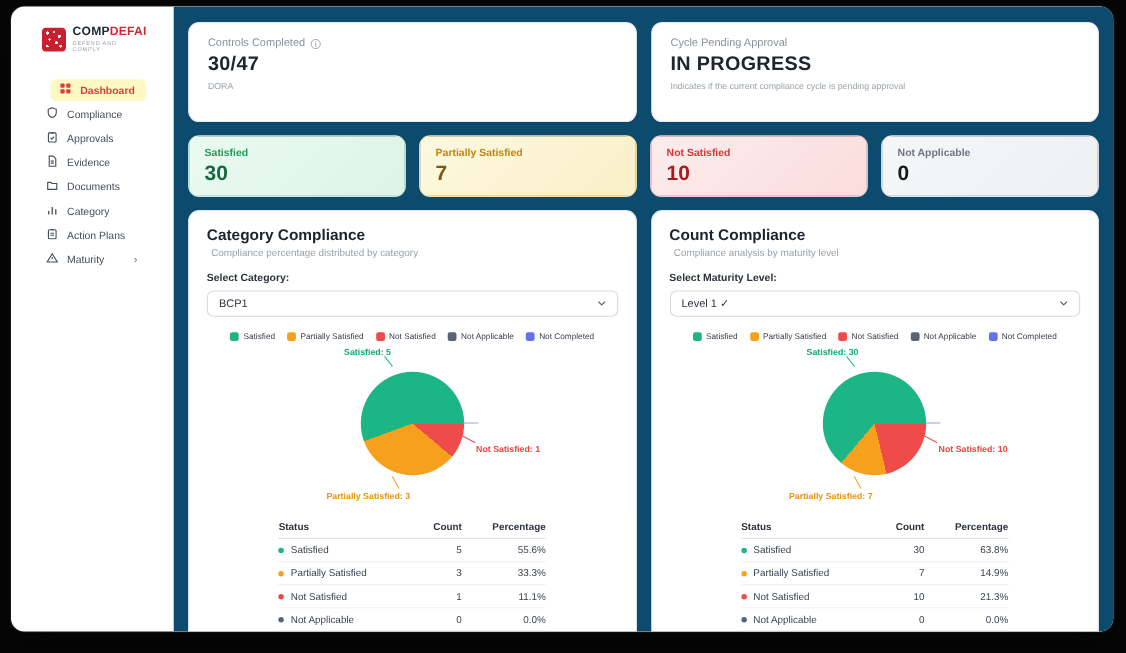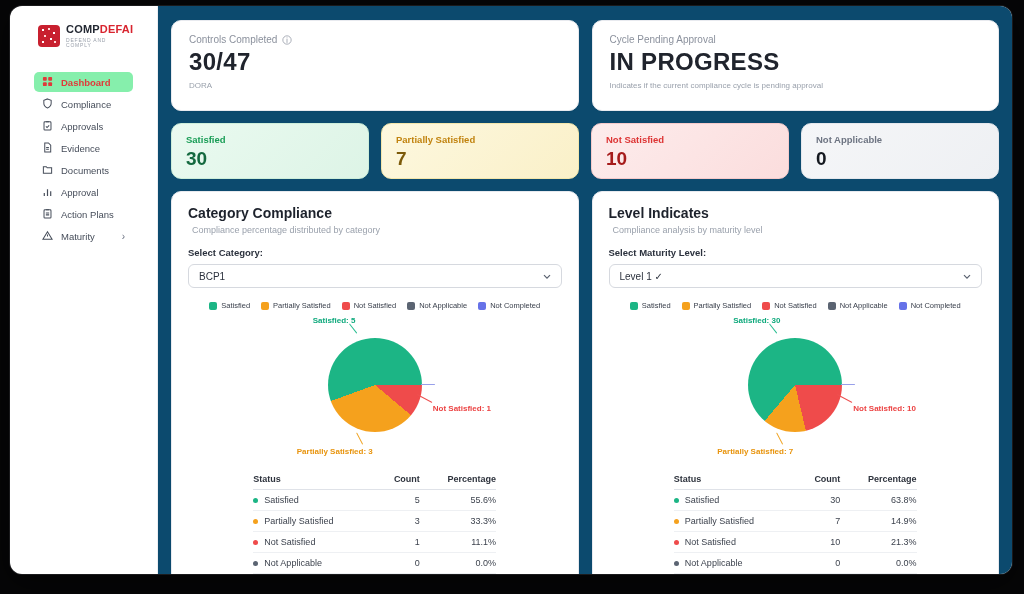--- a/index.html
+++ b/index.html
@@ -21,32 +21,32 @@
       radial-gradient(circle 1.4px at 13px 14px,#fff 98%,transparent),
       radial-gradient(circle 1.2px at 5px 17px,#fff 98%,transparent),
       radial-gradient(circle 1.2px at 17px 17px,#ffd7d7 98%,transparent); }
   .brand-lines { line-height:1; }
   .brand-name { font-size:11px; font-weight:800; letter-spacing:.2px; color:#232832; }
   .brand-name .accent { color:#d8242f; }
   .brand-tagline { font-size:5px; letter-spacing:.8px; color:#9aa0ab; margin-top:3px; }
   .nav-item { display:flex; align-items:center; gap:8px; height:20px; margin-bottom:2px;
               padding:0 8px; border-radius:5px; font-size:9.5px; color:#464d5a; cursor:pointer; }
   .nav-item svg { width:11px; height:11px; flex:0 0 11px; }
-  .nav-item.active { background:#86efac; color:#e03a3a; font-weight:700; }
+  .nav-item.active { background:#fef9c3; color:#e03a3a; font-weight:700;margin-left:12px; }
   .nav-chevron { margin-left:auto; font-size:10px; color:#6a7180; }
 
   
   .main { flex:1; padding:14px 13px 0; display:flex; flex-direction:column; gap:12px; background:#0c4a6e; }
   .grid-2 { display:grid; grid-template-columns:1fr 1fr; gap:13px; }
   .card { border:1px solid #e8eaef; border-radius:10px; background:#fff;
           box-shadow:0 1px 2px rgba(16,24,40,.04); }
 
   .top-card { height:91px; padding:13px 17px; }
   .top-card-label { font-size:10px; color:#8b919d; display:flex; align-items:center; gap:5px; }
-  .top-card-value { font-size:24px; font-weight:800; color:#20242d; letter-spacing:.3px; margin:3px 0 4px; }
+  .top-card-value { font-size:18px; font-weight:800; color:#20242d; letter-spacing:.3px; margin:3px 0 4px; }
   .top-card-desc, .top-card-framework { font-size:8px; color:#9aa1ac; line-height:1.5; }
   .info-icon svg { width:10px; height:10px; display:block; }
 
   .status-row { display:grid; grid-template-columns:repeat(4,1fr); gap:12px; }
   .status-card { height:56px; border-radius:10px; padding:10px 14px; border:1px solid transparent; }
   .status-label { font-size:9.5px; font-weight:700; }
   .status-value { font-size:19px; font-weight:800; margin-top:3px; }
   .status-card.green  { background:linear-gradient(135deg,#eafaf0,#ddf4e6); border-color:#cdeeda; }
   .status-card.green  .status-label { color:#199d56; } .status-card.green .status-value { color:#14693f; }
   .status-card.yellow { background:linear-gradient(135deg,#fdf8df,#faf0c8); border-color:#f3e6ab; }
@@ -138,21 +138,21 @@
       <div class="nav-item">
         <span><svg viewBox="0 0 12 12" fill="none" stroke="currentColor" stroke-width="1.1">
               <path d="M1.5 3h3.2l1 1.2h4.8V10h-9z"></path>
             </svg></span>
         <span>Documents</span>
       </div>
       <div class="nav-item">
         <span><svg viewBox="0 0 12 12" fill="none" stroke="currentColor" stroke-width="1.3">
               <path d="M2.5 11V7.5M6 11V3.5M9.5 11V5.8"></path>
             </svg></span>
-        <span>Approval</span>
+        <span>Category</span>
       </div>
       <div class="nav-item">
         <span><svg viewBox="0 0 12 12" fill="none" stroke="currentColor" stroke-width="1.1">
               <rect x="2.2" y="2" width="7.6" height="9" rx="1"></rect>
               <path d="M4.4 2h3.2M4.2 5.5h3.6M4.2 7.5h3.6"></path>
             </svg></span>
         <span>Action Plans</span>
       </div>
       <div class="nav-item">
         <span><svg viewBox="0 0 12 12" fill="none" stroke="currentColor" stroke-width="1.1">
@@ -309,21 +309,21 @@
             <tr>
                 <td></td>
                 <td class="num">0</td>
                 <td class="num">0.0%</td>
               </tr>
           </tbody>
         </table>
       </div>
 
       <div class="card chart-card">
-        <div class="chart-title">Level Indicates</div>
+        <div class="chart-title">Count Compliance</div>
         <div class="chart-subtitle">Compliance analysis by maturity level</div>
         <div class="select-label">Select Maturity Level:</div>
         <div class="select-box">
           <span>Level 1 ✓</span>
           <span><svg viewBox="0 0 8 6" fill="none" stroke="#5b6270" stroke-width="1.2">
                 <path d="M1 1.2l3 3 3-3"></path>
               </svg></span>
         </div>
 
         <div class="legend">

